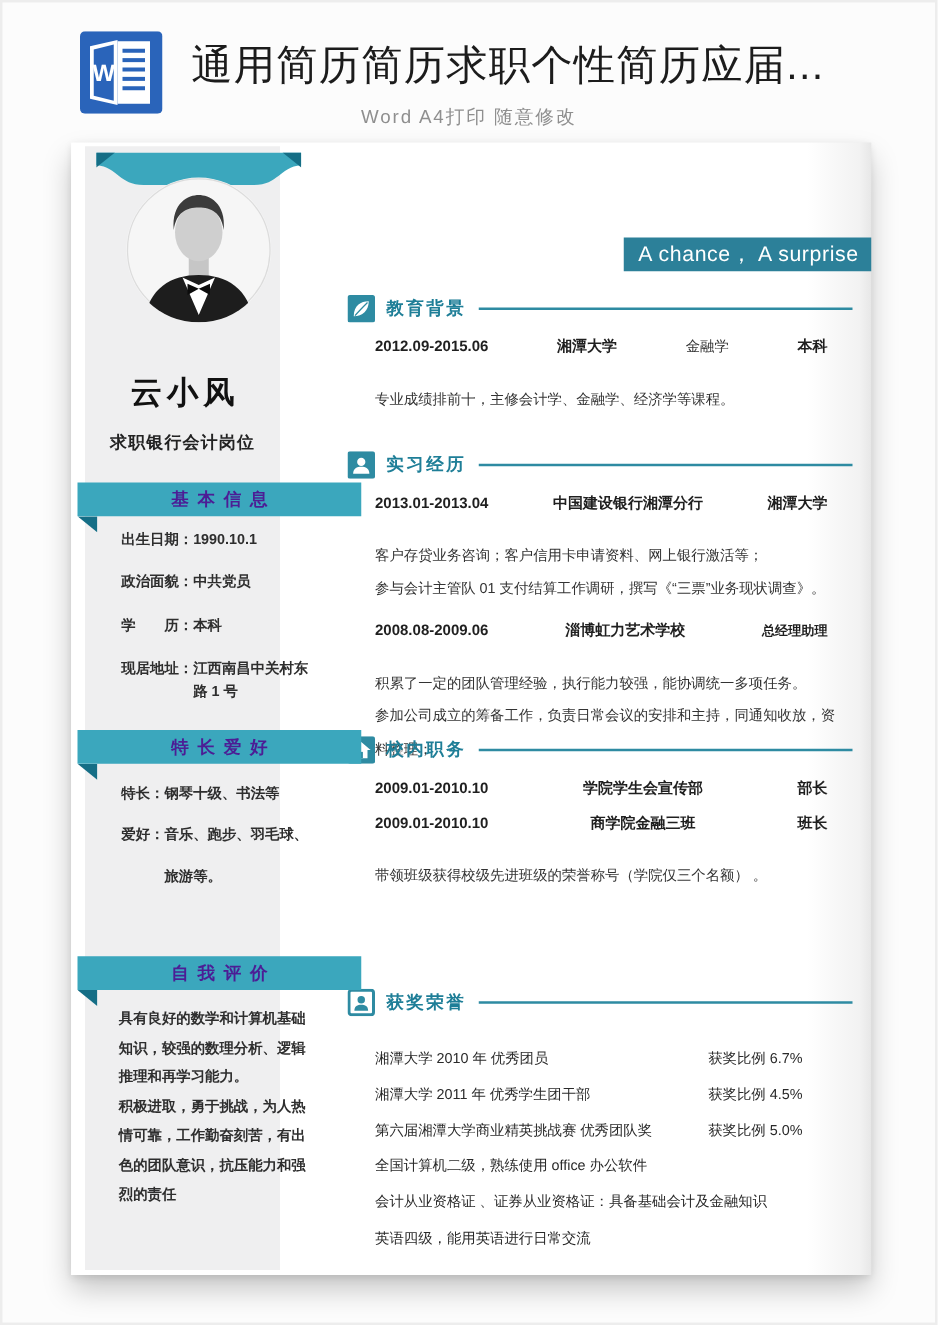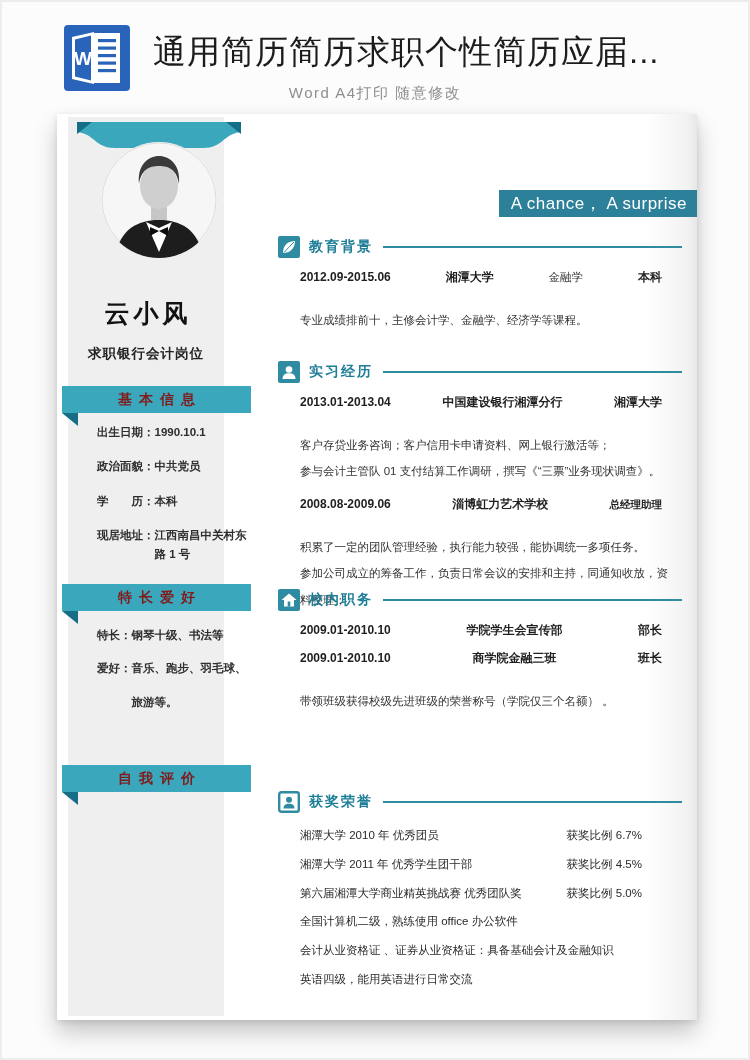--- a/index.html
+++ b/index.html
@@ -44,22 +44,22 @@
     position:absolute; left:0; width:100%; top:180px; text-align:center;
     font-size:25px; font-weight:bold; color:#111; letter-spacing:4px; text-indent:4px;
   }
   .objective {
     position:absolute; left:0; width:100%; top:228px; text-align:center;
     font-size:13.5px; font-weight:bold; color:#222; letter-spacing:1px;
   }
 
   
   .side-banner {
-    position:absolute; left:5px; width:189px; height:27px;
-    background:#3ba7bd; color:#7f1d1d; font-size:14px; font-weight:bold;
+    position:absolute; left:5px; width:227px; height:27px;
+    background:#3ba7bd; color:#4c1d95; font-size:14px; font-weight:bold;
     letter-spacing:7px; text-indent:7px;
     display:flex; align-items:center; justify-content:center;
     z-index:3;
   }
   .side-fold {
     position:absolute; left:5px; width:16px; height:13px;
     background:#156e86; clip-path:polygon(0 0,100% 0,100% 100%);
     z-index:2;
   }
   .banner-basic { top:272px; } .fold-basic { top:299px; }
@@ -99,21 +99,21 @@
 
   .cols-row {
     display:flex; justify-content:space-between; align-items:baseline;
     padding:0 20px 0 22px; margin-top:11px;
     font-size:12px; font-weight:bold; color:#1f1f1f;
   }
   .cols-row .normal { font-weight:normal; font-size:11.5px; color:#333; }
   .cols-row .role-sm { font-size:10.5px;text-align:center; }
   .body-text { padding-left:22px; padding-right:8px; margin-top:21px; font-size:11.5px; color:#333; line-height:2.3; }
 
-  .award-rows { margin-top:8px;text-align:right; }
+  .award-rows { margin-top:20px;text-align:right; }
   .award-row {
     display:flex; justify-content:space-between;
     padding:0 40px 0 22px; font-size:11.5px; color:#2a2a2a; line-height:2.5;
   }
   .award-row .ratio { white-space:nowrap; }
 </style>
 </head>
 <body>
 
 <svg class="word-icon" viewBox="0 0 66 66">
@@ -185,20 +185,24 @@
       <span class="val">钢琴十级、书法等</span>
     </div>
     <div class="hobby-row">
       <span class="lab">爱好：</span>
       <span class="val">音乐、跑步、羽毛球、旅游等。</span>
     </div>
   </div>
 
   <div class="side-banner banner-self">自我评价</div>
   <div class="side-fold fold-self"></div>
+  <div class="self-paras">
+    <p>具有良好的数学和计算机基础知识，较强的数理分析、逻辑推理和再学习能力。</p>
+    <p>积极进取，勇于挑战，为人热情可靠，工作勤奋刻苦，有出色的团队意识，抗压能力和强烈的责任</p>
+  </div>
 
   <div class="tagline">A chance， A surprise</div>
 
   <div class="section sec-edu">
     <div class="sec-head">
       <svg class="sec-icon" viewBox="0 0 22 22">
         <rect width="22" height="22" rx="2" fill="#2e8ba2"></rect>
         <path d="M5,17 C5,8.5 10.5,5 17,5 C17,12.5 12,17 5,17 Z" fill="#ffffff"></path>
         <path d="M6,16.5 C9,13 12.5,9.5 16,6" stroke="#2e8ba2" stroke-width="1" fill="none"></path>
       </svg>

